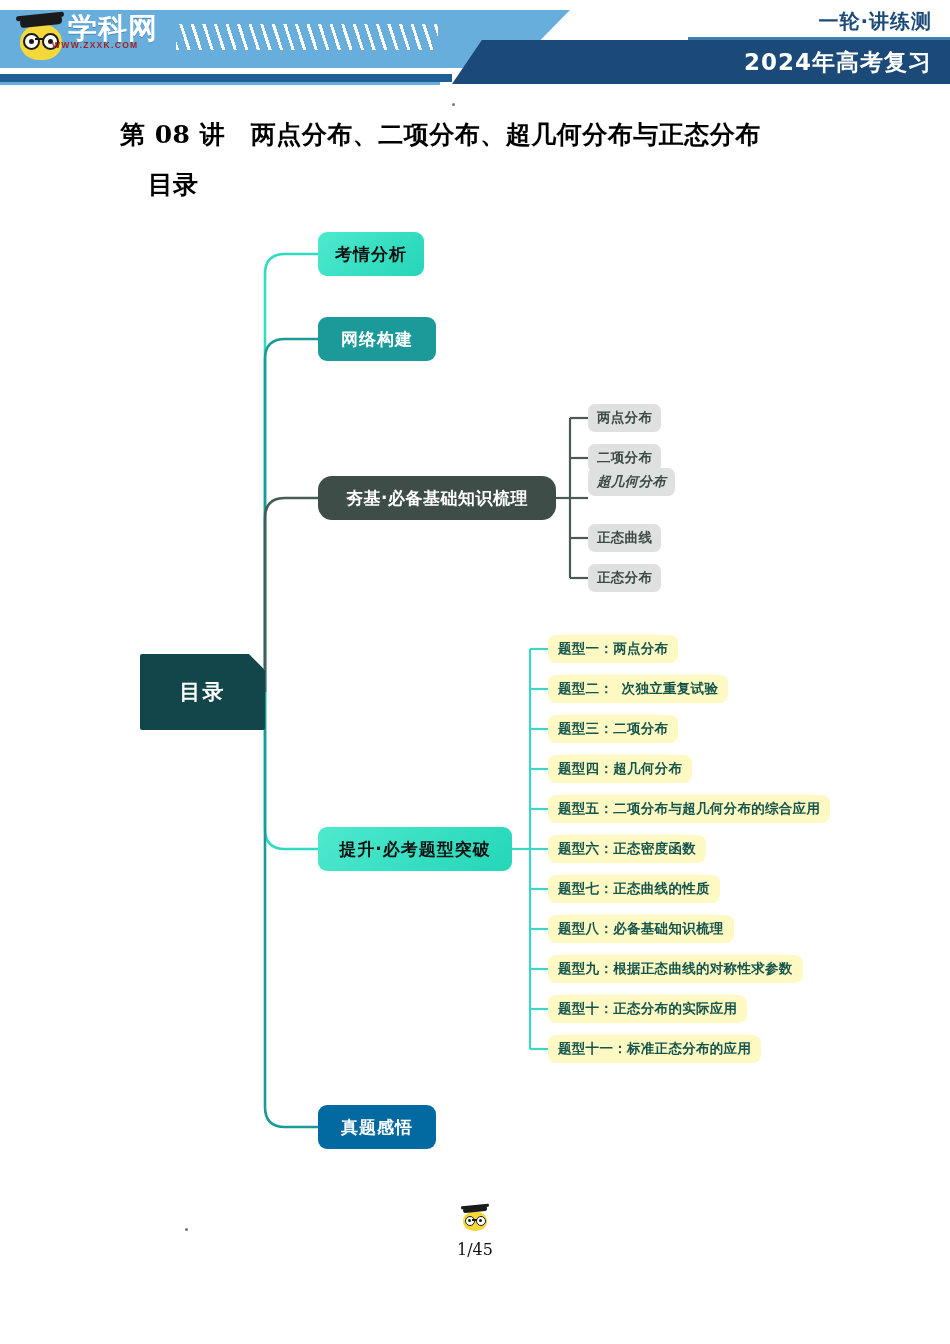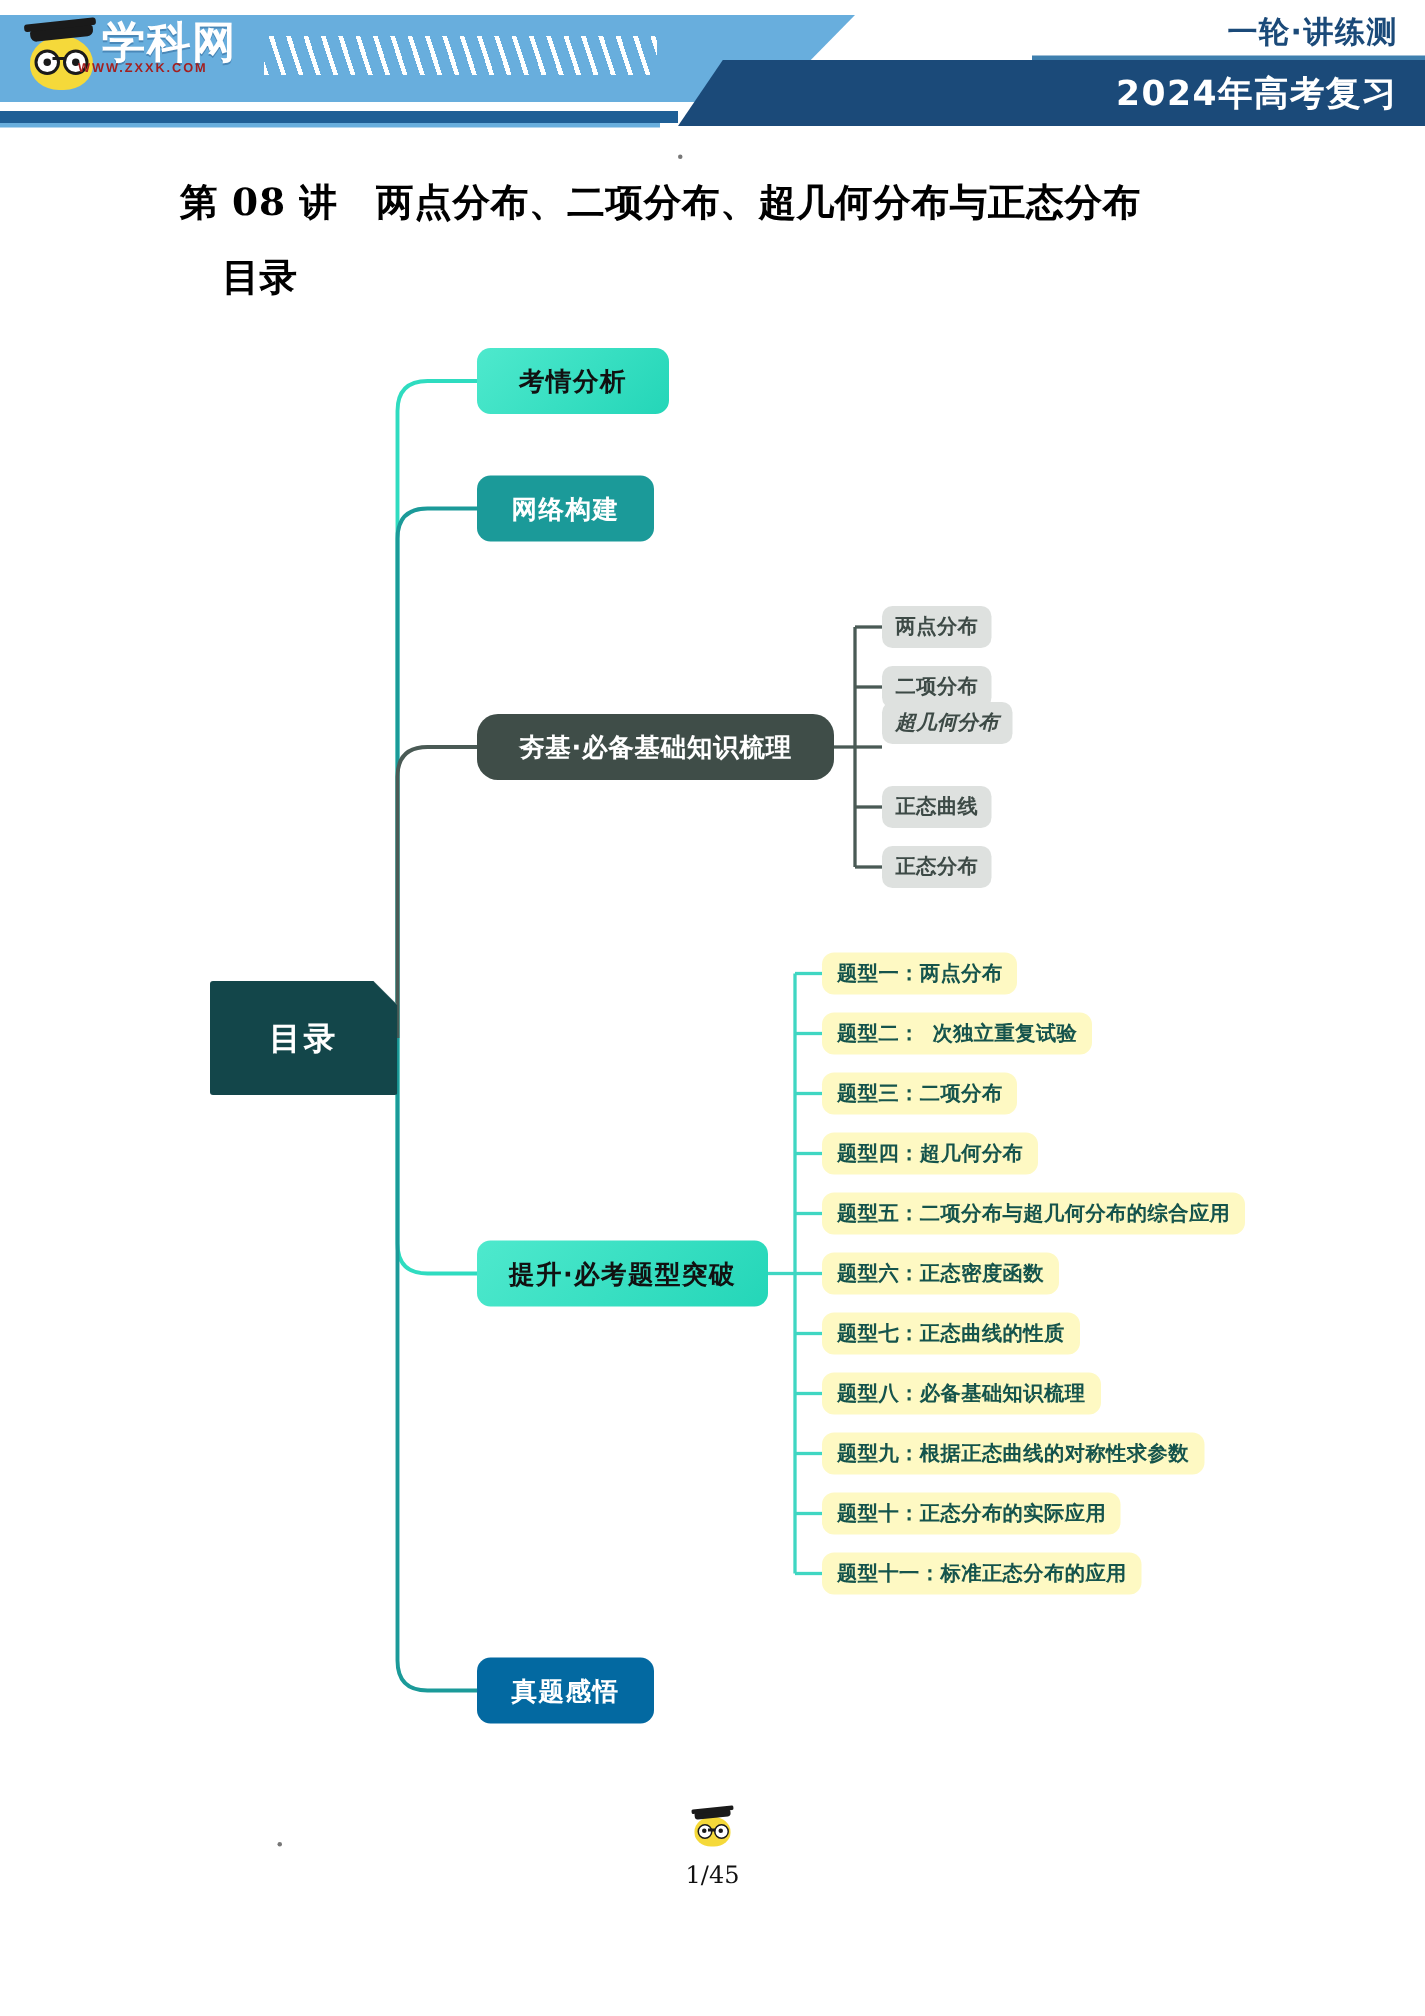--- a/index.html
+++ b/index.html
@@ -205,21 +205,21 @@
     <path d="M530,769 L548,769" fill="none" stroke="#3fd6c2" stroke-width="2.2"></path>
     <path d="M530,809 L548,809" fill="none" stroke="#3fd6c2" stroke-width="2.2"></path>
     <path d="M530,849 L548,849" fill="none" stroke="#3fd6c2" stroke-width="2.2"></path>
   </svg>
 
   <div class="node n-root" style="left:140px;top:454px;width:125px;height:76px;">
     <span>目录</span>
     <span class="root-fold"></span>
   </div>
 
-  <div class="node n-kq" style="left:318px;top:32px;width:128px;height:44px;">
+  <div class="node n-kq" style="left:318px;top:32px;width:106px;height:44px;">
     <span>考情分析</span>
   </div>
 
   <div class="node n-wl" style="left:318px;top:117px;width:118px;height:44px;">
     <span>网络构建</span>
   </div>
 
   <div class="node n-hj" style="left:318px;top:276px;width:238px;height:44px;border-radius:14px;">
     <span>夯基·必备基础知识梳理</span>
   </div>

